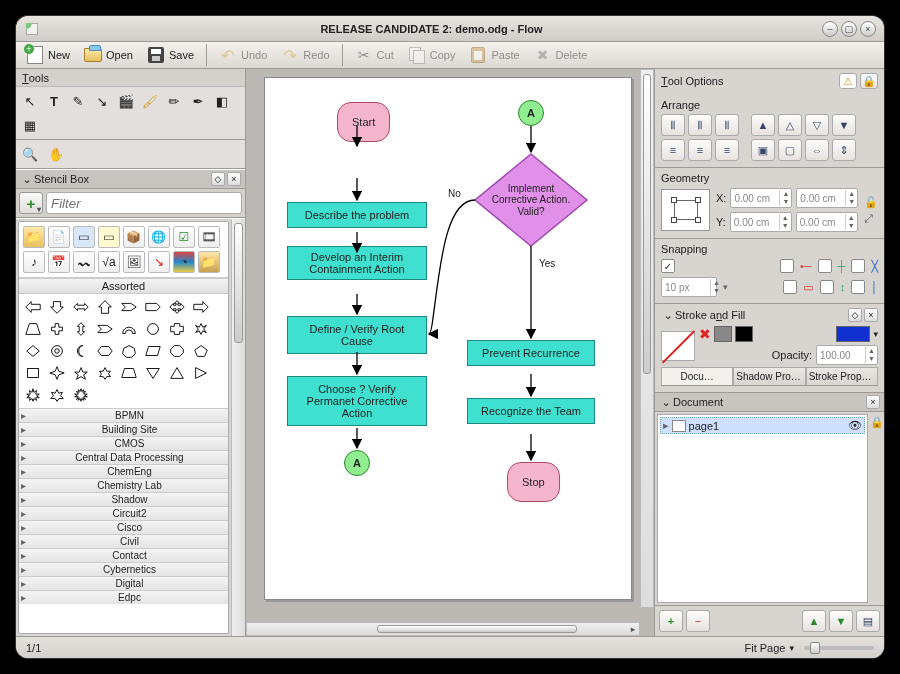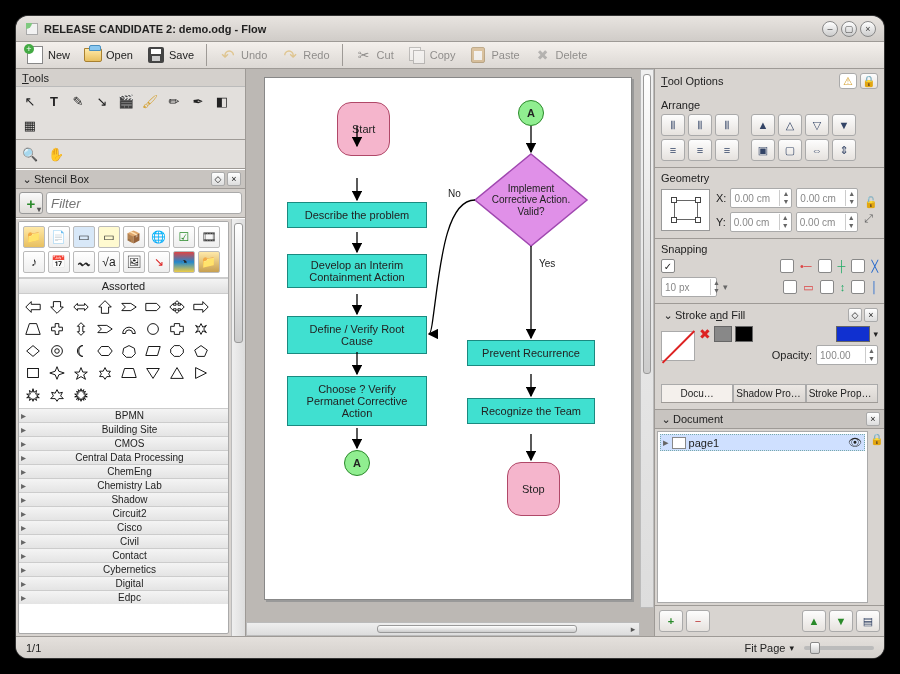--- a/index.html
+++ b/index.html
@@ -16,21 +16,21 @@
     --btn-grad2:#dcd8d4;
     --process:#40e0d0;
     --terminator:#f5b5cc;
     --decision:#e090e8;
     --conn:#90ee90;
   }
   *{box-sizing:border-box}
   body{margin:0;background:#000;font:11px sans-serif;color:var(--text);width:900px;height:674px;overflow:hidden}
   .win{position:absolute;inset:16px;border-radius:12px;background:var(--bg);box-shadow:0 0 0 1px #333;display:flex;flex-direction:column;overflow:hidden}
   .titlebar{height:26px;background:linear-gradient(#e8e4e0,#d0ccc8);display:flex;align-items:center;padding:0 8px;border-bottom:1px solid var(--border);border-radius:12px 12px 0 0}
-  .titlebar .title{flex:1;text-align:left;font-weight:bold}
+  .titlebar .title{flex:1;text-align:center;font-weight:bold}
   .wbtn{width:16px;height:16px;border-radius:8px;background:linear-gradient(#fff,#ccc);border:1px solid #888;margin-left:3px;display:flex;align-items:center;justify-content:center;font-size:9px;color:#444}
   .app-icon{width:16px;height:16px;margin-right:4px;position:relative}
   .app-icon::before{content:"";position:absolute;inset:2px;background:#f2f2f2;border:1px solid #aaa}
   .app-icon::after{content:"";position:absolute;left:2px;top:2px;width:6px;height:6px;background:#7fc97f;border-radius:0 0 6px 0}
 
   .toolbar, .toolbar2{display:flex;align-items:center;padding:2px 6px;background:linear-gradient(var(--btn-grad1),var(--btn-grad2));border-bottom:1px solid var(--border);gap:6px}
   .tbtn{display:flex;align-items:center;gap:4px;padding:2px 4px;border-radius:3px}
   .sep{width:1px;height:22px;background:var(--border);margin:0 2px}
   .ic{width:18px;height:18px;display:flex;align-items:center;justify-content:center;font-size:14px}
   .disabled{opacity:.45}
@@ -76,21 +76,21 @@
   .page{position:absolute;left:18px;top:8px;right:22px;bottom:22px;background:#fff;border:1px solid #888}
   .hscroll, .vscroll-c{background:linear-gradient(#efefef,#ddd);border:1px solid #bbb}
   .hscroll{height:14px;margin:0 14px 0 0;position:relative}
   .hscroll .hthumb{position:absolute;top:2px;bottom:2px;left:130px;width:200px;background:linear-gradient(#fff,#ccc);border:1px solid #999;border-radius:3px}
   .vscroll-c{width:14px;position:absolute;right:0;top:0;bottom:14px}
   .vscroll-c .vthumb{position:absolute;left:2px;right:2px;top:4px;height:300px;background:linear-gradient(#fff,#ccc);border:1px solid #999;border-radius:3px}
   .scroll-arrow{position:absolute;width:14px;height:14px;display:flex;align-items:center;justify-content:center;font-size:9px;color:#555}
 
   
   .fc{position:absolute;font-size:11px;text-align:center;display:flex;align-items:center;justify-content:center}
-  .term{background:var(--terminator);border:1.5px solid #b04868;border-radius:14px;padding:20px 14px}
+  .term{background:var(--terminator);border:1.5px solid #b04868;border-radius:14px;padding:13px 14px}
   .proc{background:var(--process);border:1.5px solid #1a8a80;padding:6px 8px;width:140px}
   .conn-c{width:26px;height:26px;background:var(--conn);border:1.5px solid #2a8a2a;border-radius:50%;font-weight:bold}
   .decision{width:120px;height:100px;position:absolute}
   .decision svg{position:absolute;inset:0}
   .decision .dtxt{position:absolute;inset:14px;display:flex;align-items:center;justify-content:center;text-align:center;font-size:10px;line-height:1.15}
   .edge{position:absolute;pointer-events:none}
   .edge line,.edge path{stroke:#000;stroke-width:1.3;fill:none}
   .edge polygon{fill:#000}
   .elabel{position:absolute;font-size:10px;background:transparent}
 
@@ -113,21 +113,21 @@
   .spin .ar span{padding:0 2px;line-height:8px;color:#666}
   .lockcol{display:flex;flex-direction:column;gap:3px;font-size:11px;color:#666}
 
   .snap-row{display:flex;align-items:center;gap:6px;margin-top:4px;flex-wrap:wrap}
   .chk{width:14px;height:14px;border:1px solid #888;background:#fff;border-radius:2px;display:flex;align-items:center;justify-content:center;font-size:10px}
 
   .sf-bar{display:flex;gap:4px;align-items:center;margin-top:4px}
   .noprev{width:34px;height:30px;border:1px solid #aaa;background:#fff;position:relative}
   .noprev::before{content:"";position:absolute;width:140%;height:2px;background:#d22;top:50%;left:-20%;transform:rotate(-45deg)}
   .colbtn{width:18px;height:16px;border:1px solid #666}
-  .tabs{display:flex;border-bottom:1px solid var(--border);margin-top:19px}
+  .tabs{display:flex;border-bottom:1px solid var(--border);margin-top:2px}
   .tab{flex:1;padding:3px 2px;font-size:10px;text-align:center;background:linear-gradient(#ece8e4,#d8d4d0);border:1px solid #aaa;border-bottom:0;white-space:nowrap;overflow:hidden;text-overflow:ellipsis}
   .tab.active{background:#f4f0ec}
   .doc-head{display:flex;align-items:center;padding:2px 4px;background:var(--header);border-bottom:1px solid var(--border)}
   .doc-tree{flex:1;background:#fff;margin:2px;border:1px solid #aaa;min-height:120px;padding:2px}
   .treerow{display:flex;align-items:center;gap:3px;background:#cfe0ff;border:1px dotted #7aa;padding:1px 2px}
   .treerow .pg{width:14px;height:12px;background:#fff;border:1px solid #888}
   .doc-side{width:14px;display:flex;flex-direction:column;align-items:center;gap:4px;padding-top:4px}
   .bottom-btns{display:flex;gap:4px;padding:4px;border-top:1px solid var(--border);justify-content:space-between}
   .bgrp{display:flex;gap:3px}
 
@@ -531,21 +531,21 @@
       <div class="canvas-wrap">
         <div class="page-shadow"></div>
         <div class="page">
 
           <div class="fc term" style="left:72px;top:24px">
               <span>Start</span>
             </div>
           <div class="fc proc" style="left:22px;top:124px">
               <span>Describe the problem</span>
             </div>
-          <div class="fc proc" style="left:22px;top:176px;padding:4px 8px">
+          <div class="fc proc" style="left:22px;top:168px;padding:4px 8px">
               <span>Develop an Interim Containment Action</span>
             </div>
           <div class="fc proc" style="left:22px;top:238px">
               <span>Define / Verify Root Cause</span>
             </div>
           <div class="fc proc" style="left:22px;top:298px;height:50px">
               <span>Choose ? Verify Permanet Corrective Action</span>
             </div>
           <div class="fc conn-c" style="left:79px;top:372px">
               <span>A</span>

